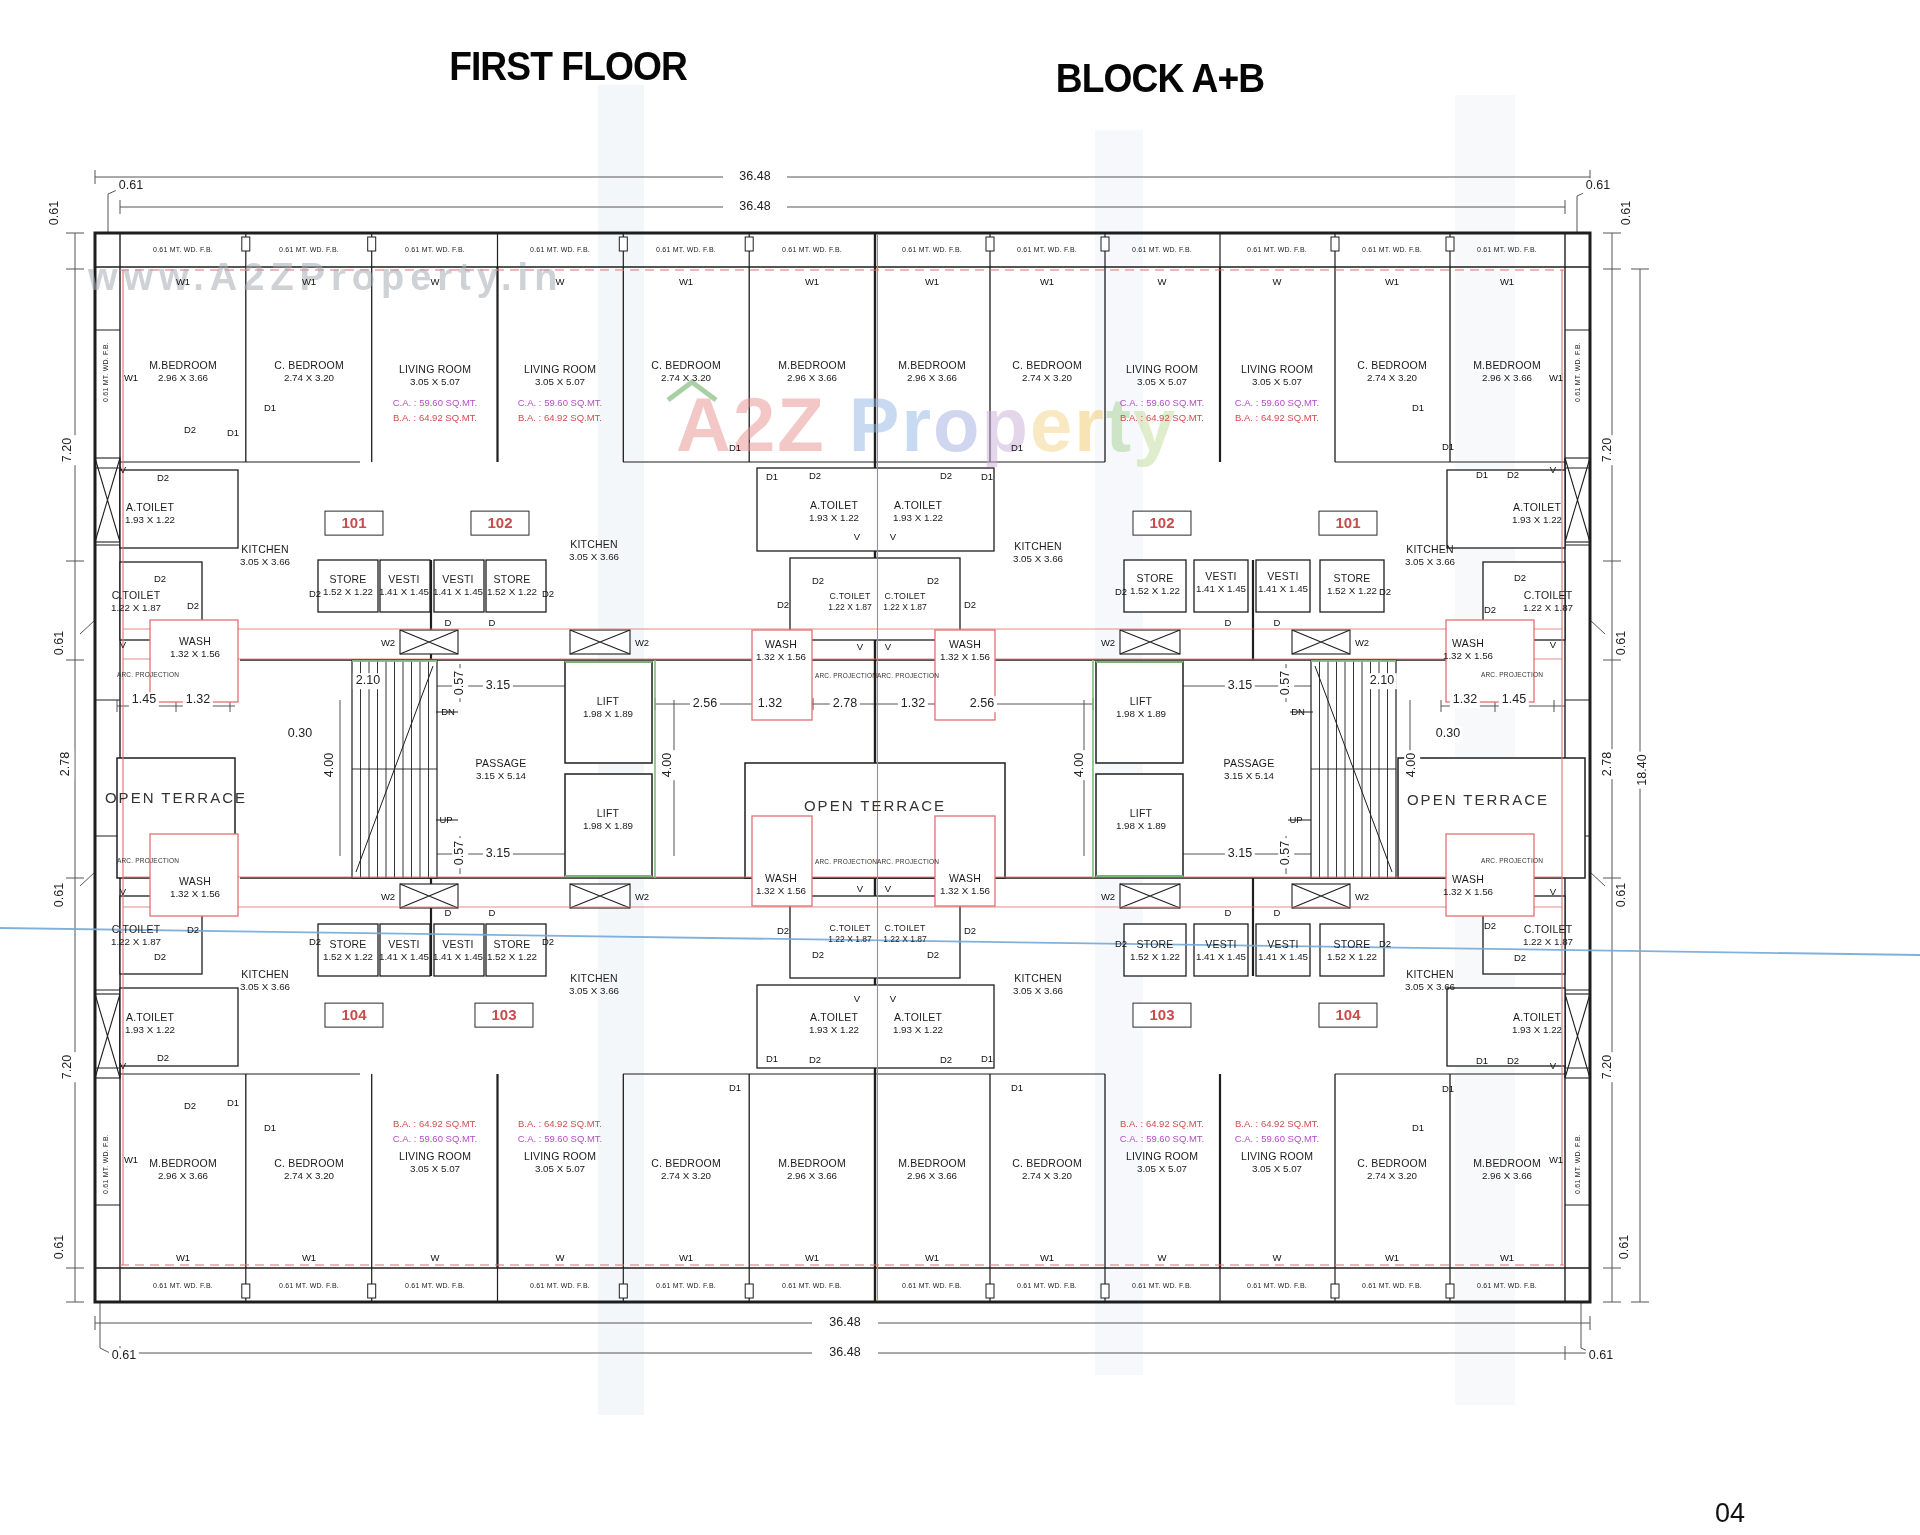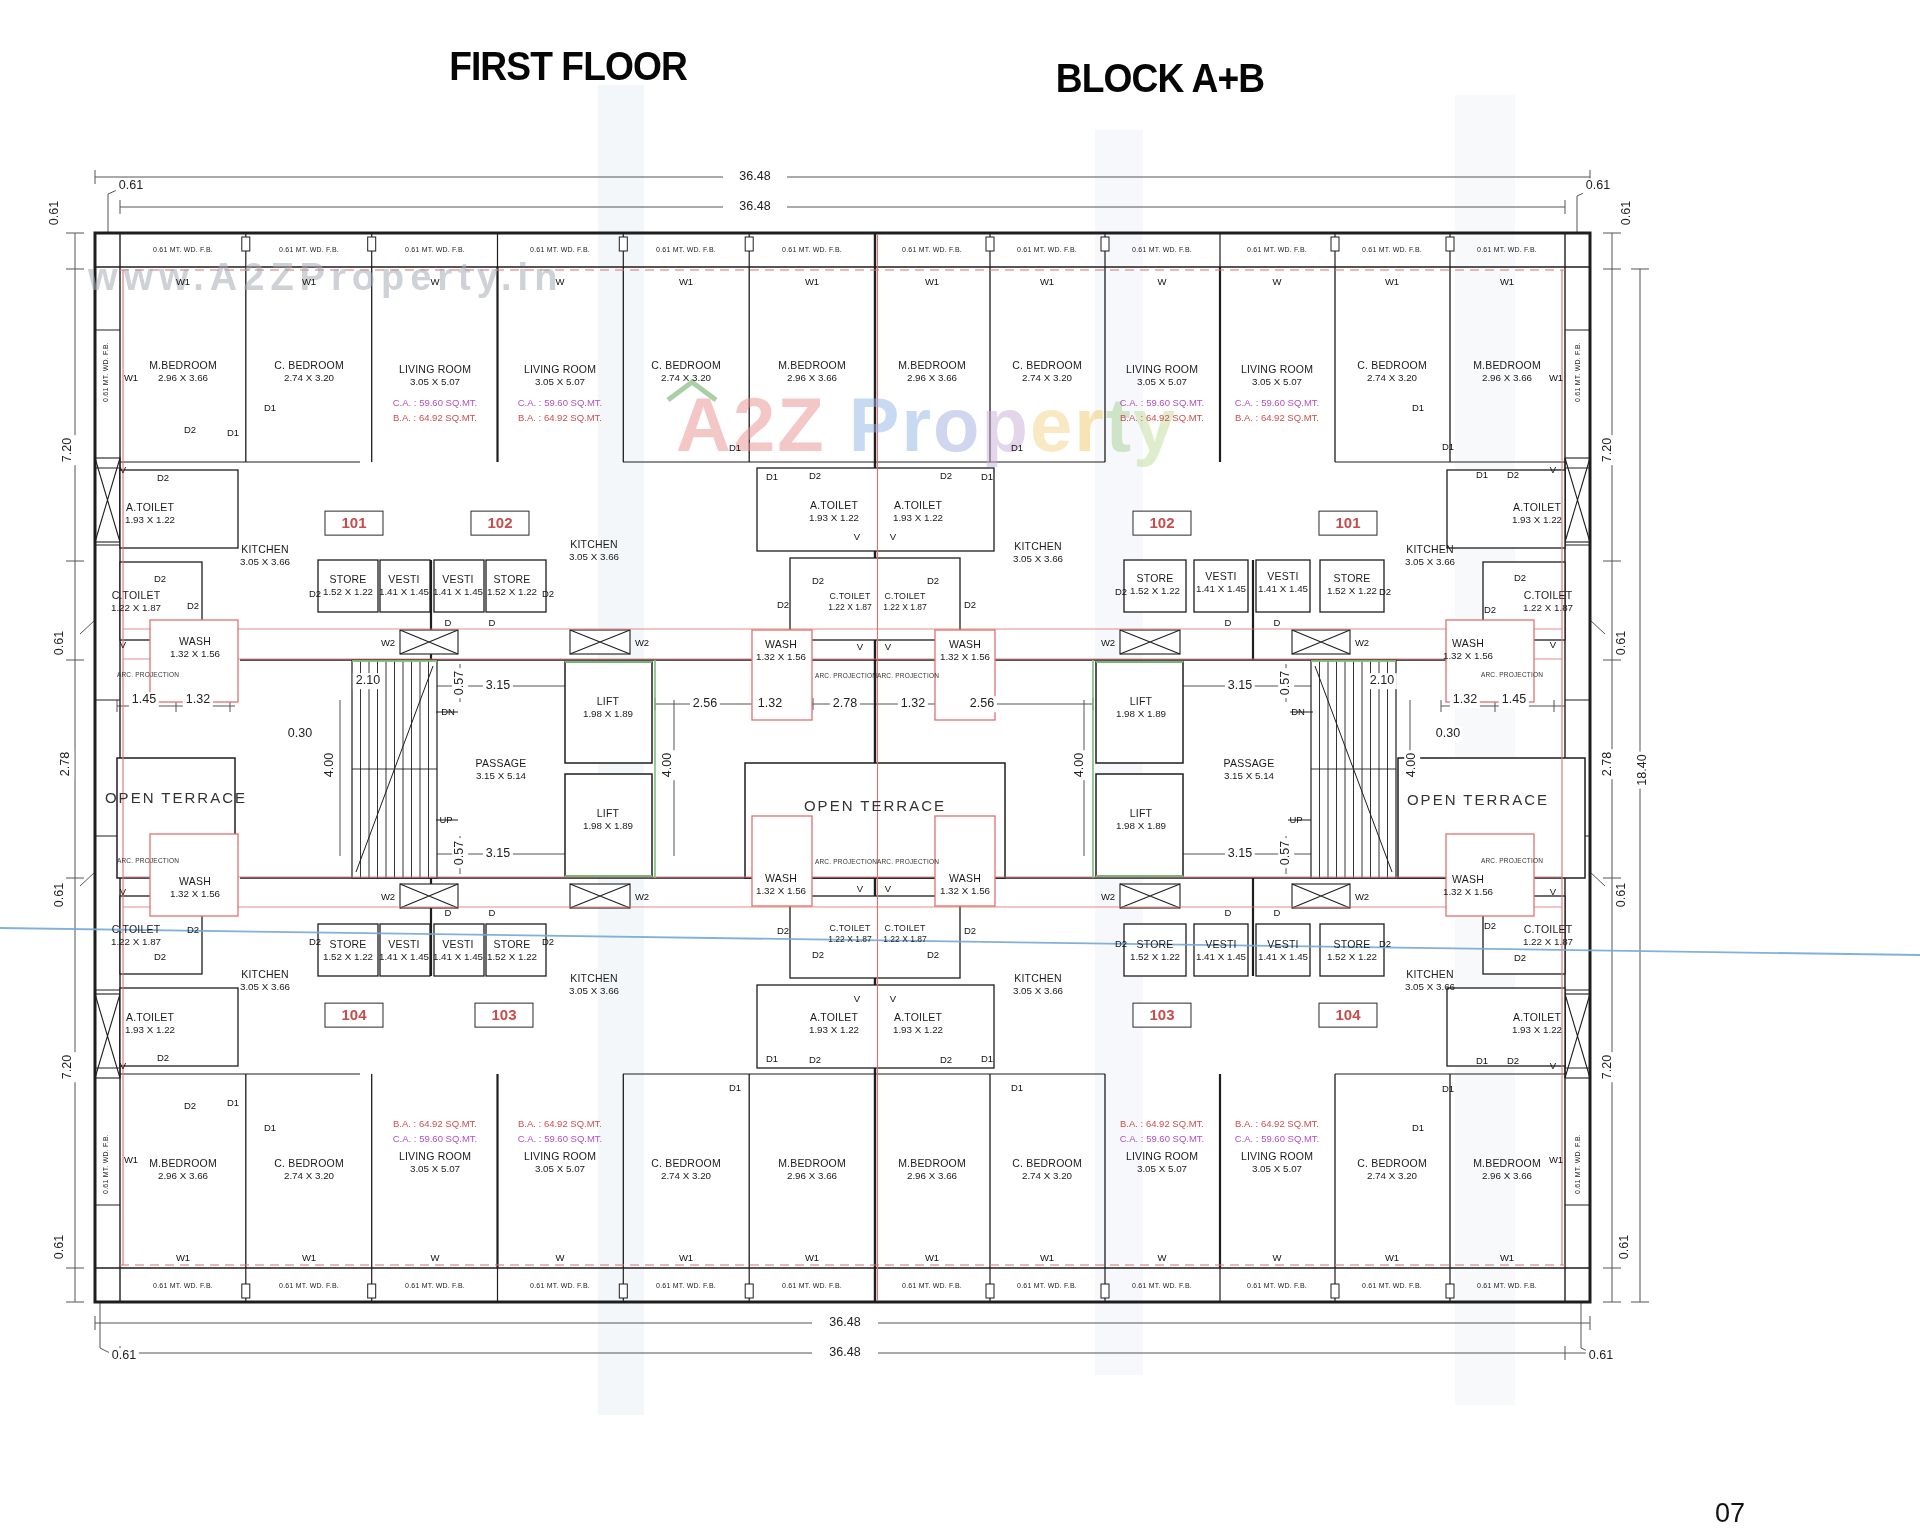--- a/index.html
+++ b/index.html
@@ -199,21 +199,21 @@
 
     <polyline points="668,400 692,382 716,400" stroke="#85bb7d" stroke-width="5" fill="none" opacity="0.7"></polyline>
 
     <path d="M0,928 L1920,955" stroke="#74a9d8" stroke-width="1.8" opacity="0.9"></path>
   </svg>
 
   <div class="lbl title" style="left:568px;top:66px">FIRST FLOOR</div>
   <div class="lbl title" style="left:1160px;top:78px">BLOCK A+B</div>
   <div class="wm-url" style="left:88px;top:277px">www.A2ZProperty.in</div>
   <div class="wm-brand" style="left:676px;top:424px" id="brand"><span style="color: rgb(232, 145, 143);">A</span><span style="color: rgb(232, 145, 143);">2</span><span style="color: rgb(232, 145, 143);">Z</span><span style="color: rgb(255, 255, 255);"> </span><span style="color: rgb(147, 181, 230);">P</span><span style="color: rgb(147, 181, 230);">r</span><span style="color: rgb(163, 174, 226);">o</span><span style="color: rgb(201, 174, 214);">p</span><span style="color: rgb(243, 212, 136);">e</span><span style="color: rgb(240, 201, 106);">r</span><span style="color: rgb(166, 209, 148);">t</span><span style="color: rgb(194, 220, 157);">y</span></div>
-  <div class="lbl pageno" style="left:1730px;top:1514px">07</div>
+  <div class="lbl pageno" style="left:1730px;top:1514px">04</div>
 
   <div id="labels">
       <div class="lbl rm" style="left: 183px; top: 372px;">
         <div class="l1">M.BEDROOM</div>
         <div class="l2">2.96 X 3.66</div>
       </div>
       <div class="lbl rm" style="left: 309px; top: 372px;">
         <div class="l1">C. BEDROOM</div>
         <div class="l2">2.74 X 3.20</div>
       </div>

